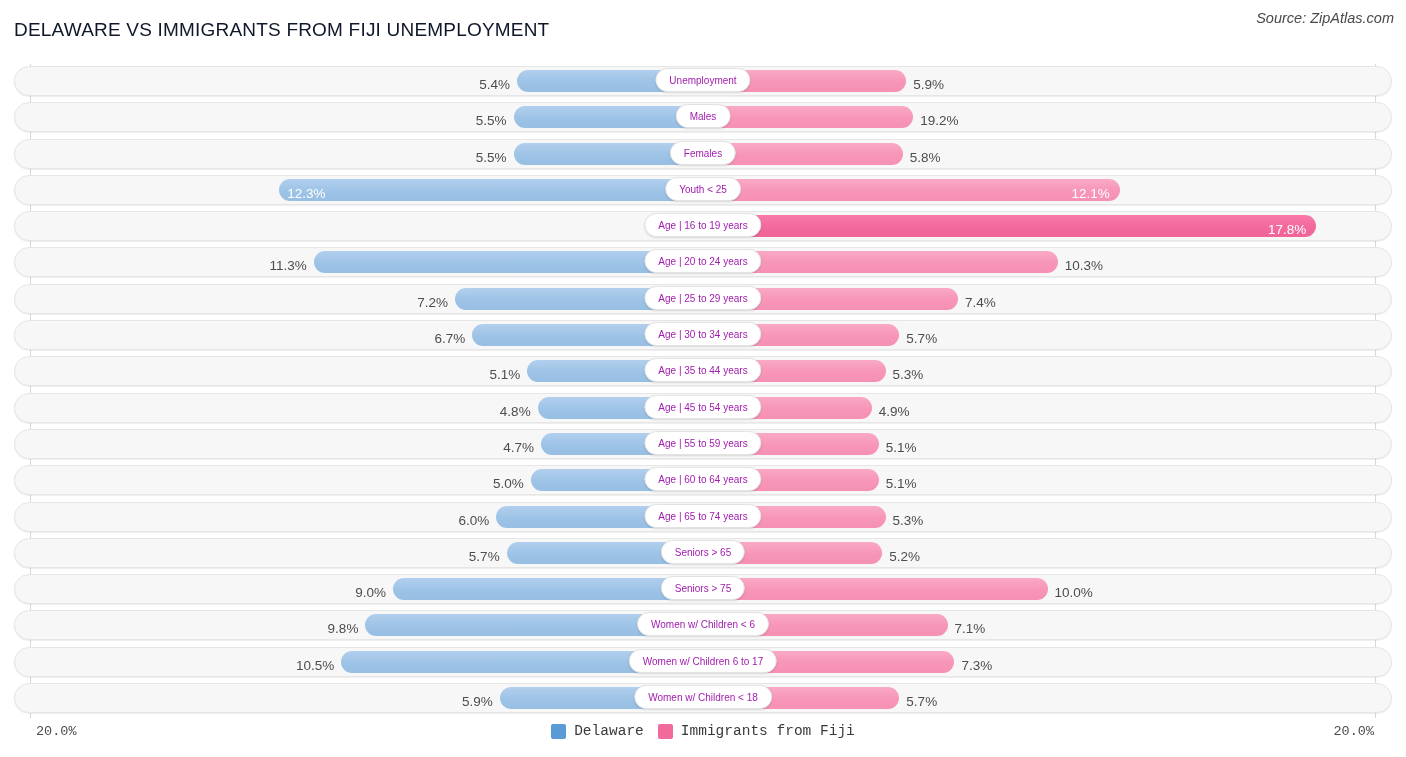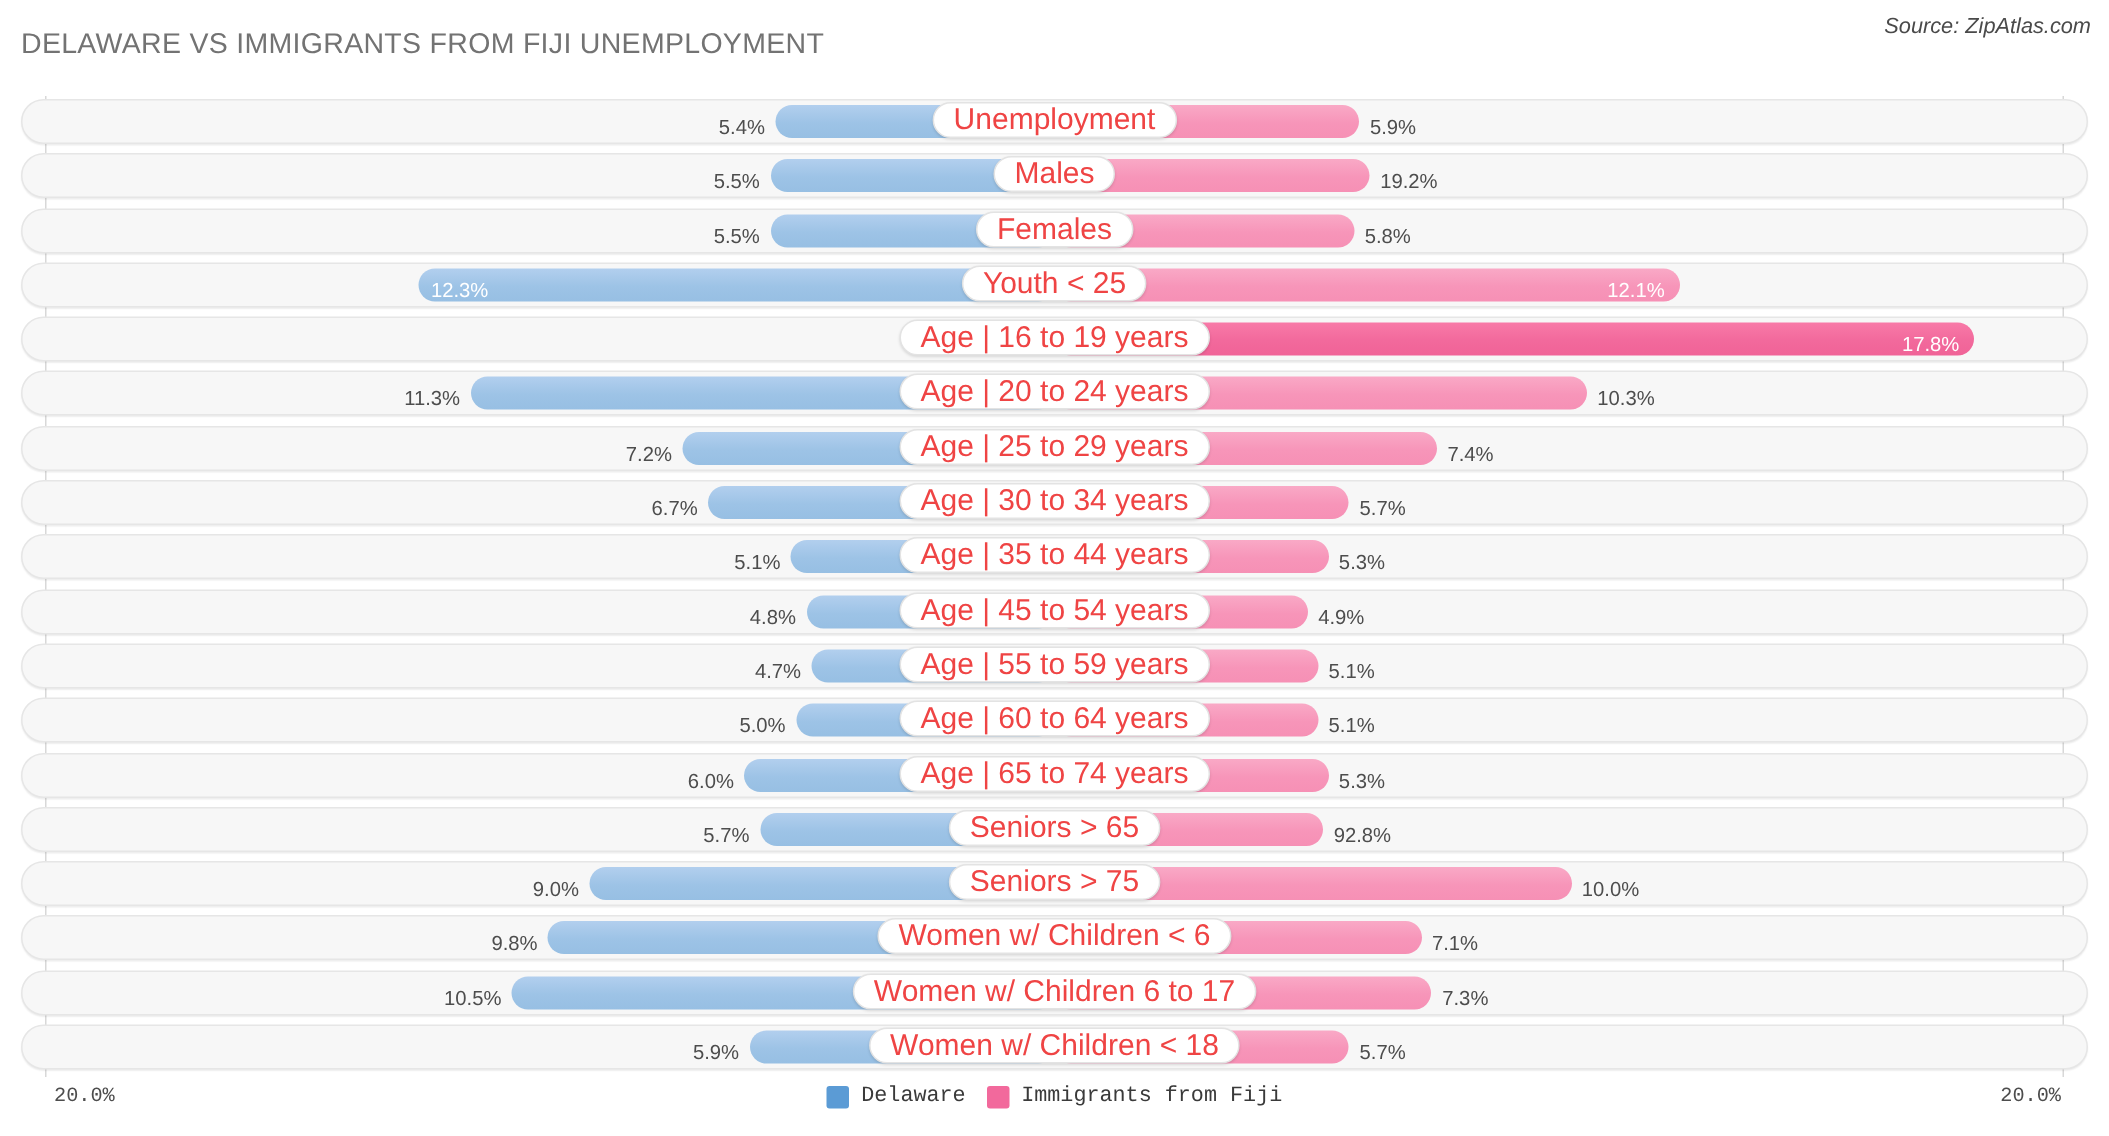--- a/index.html
+++ b/index.html
@@ -14,21 +14,21 @@
     position: relative;
     width: 1406px; height: 757px;
     background: #ffffff;
   }
 
   
   .title {
     position: absolute;
     left: 14px; top: 19px;
     font-size: 19px;
-    color: #737373;
+    color: #0f172a;
     letter-spacing: .2px;
     white-space: nowrap;
   }
   .source {
     position: absolute;
     right: 12px; top: 10px;
     font-size: 14.5px;
     font-style: italic;
     color: #4a4a4a;
     white-space: nowrap;
@@ -109,22 +109,22 @@
     position: absolute;
     left: 50%;
     top: 4px;
     transform: translateX(-50%);
     height: 24px;
     line-height: 23px;
     padding: 0 13px;
     background: #ffffff;
     border: 1px solid #e3e3e3;
     border-radius: 13px;
-    font-size: 20px;
-    color: #ef4444;
+    font-size: 10px;
+    color: #a21caf;
     white-space: nowrap;
     box-shadow: 0 1px 2px rgba(0,0,0,.13);
     z-index: 5;
   }
 
   
   .footer {
     position: absolute;
     left: 14px; right: 14px;
     top: 718px;
@@ -354,21 +354,21 @@
         </div>
         <div class="row">
           <div class="track"></div>
           <div class="half left">
             <div class="bar left bar-blue" style="width: 28.5%;">
               <span class="val out-left">5.7%</span>
             </div>
           </div>
           <div class="half right">
             <div class="bar right bar-pink" style="width: 26%;">
-              <span class="val out-right">92.8%</span>
+              <span class="val out-right">5.2%</span>
             </div>
           </div>
           <div class="label-pill">Seniors &gt; 65</div>
         </div>
         <div class="row">
           <div class="track"></div>
           <div class="half left">
             <div class="bar left bar-blue" style="width: 45%;">
               <span class="val out-left">9.0%</span>
             </div>

